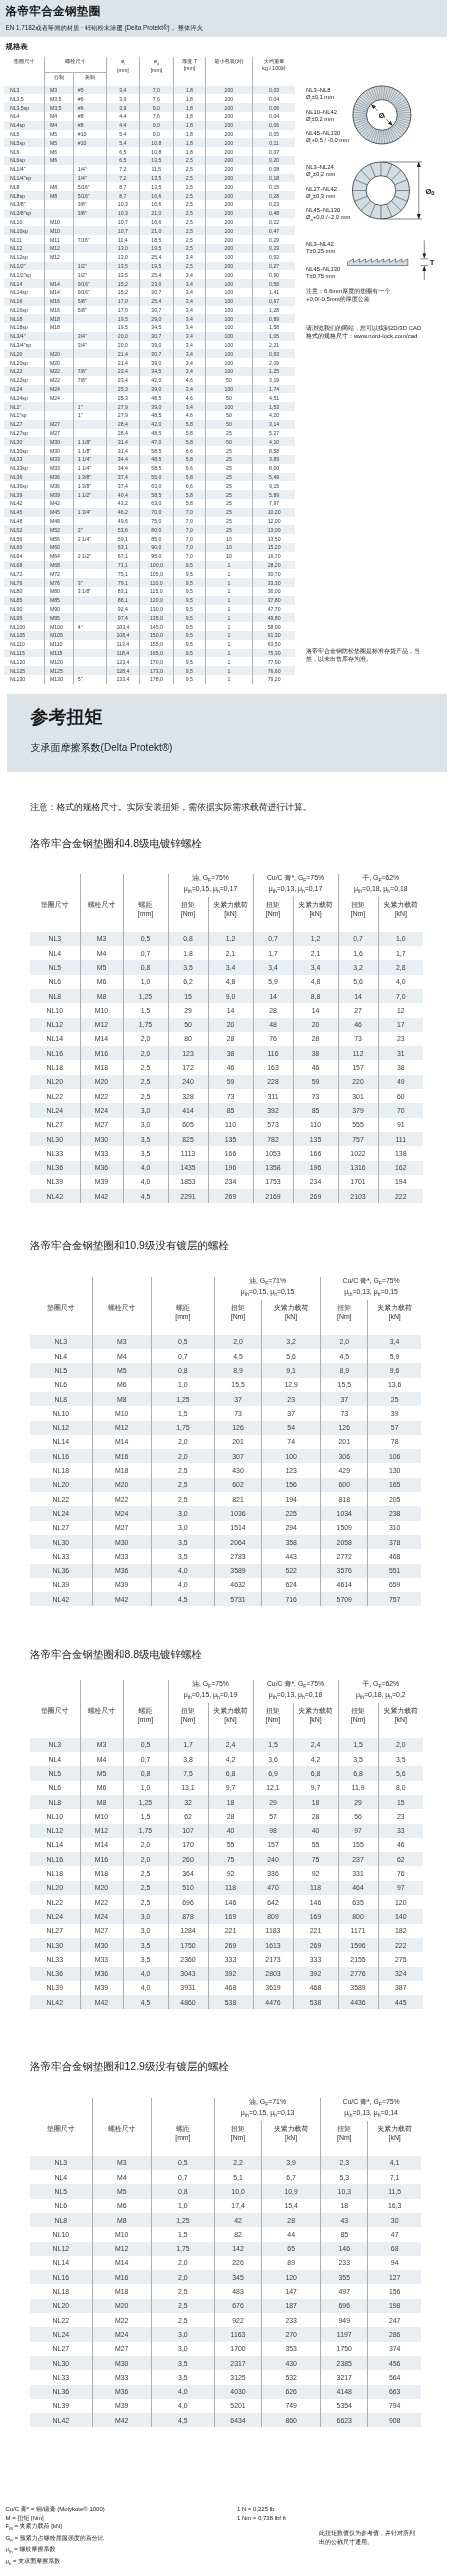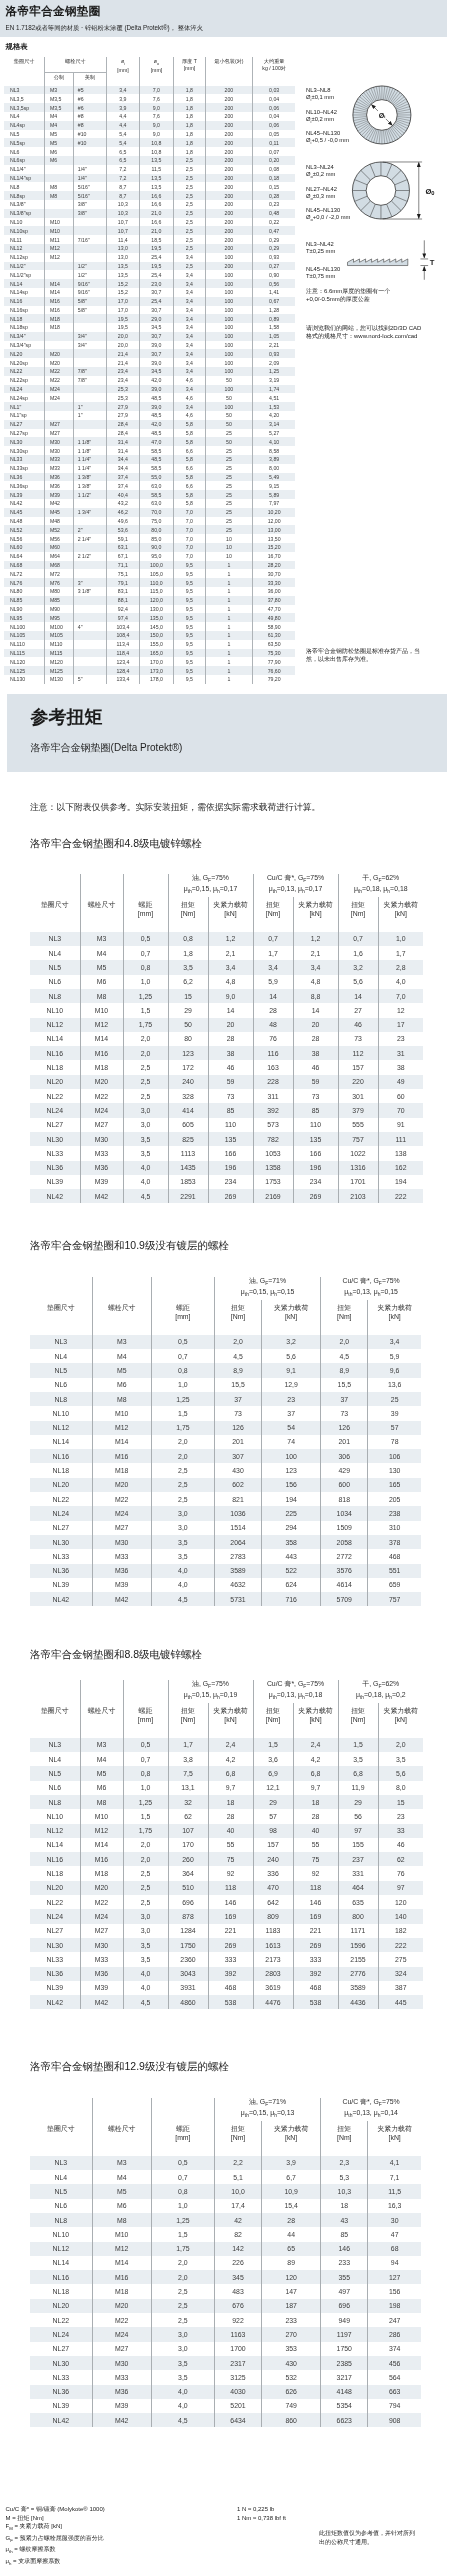--- a/index.html
+++ b/index.html
@@ -937,23 +937,23 @@
     <line class="dim" x1="150" y1="78" x2="150" y2="54" marker-end="url(#ah-t)"></line>
     <text x="160" y="51" font-size="14" font-weight="bold">T</text>
   </svg>
 
   <div class="note2" style="left:306px; top:287px; width:144px;">注意：6.6mm厚度的垫圈有一个<br>+0,0/-0.5mm的厚度公差</div>
   <div class="note2" style="left:306px; top:324px; width:148px;">请浏览我们的网站，您可以找到2D/3D CAD<br>格式的规格尺寸：www.nord-lock.com/cad</div>
   <div class="note2" style="left:306px; top:647px; width:148px;">洛帝牢合金钢防松垫圈是标准存货产品，当<br>然，以未出售库存为准。</div>
 
   <div class="banner">
     <div class="banner-title">参考扭矩</div>
-    <div class="banner-sub">洛帝牢合金钢垫圈(Delta Protekt®)</div>
+    <div class="banner-sub">支承面摩擦系数(Delta Protekt®)</div>
   </div>
-  <div class="disclaimer">注意：以下附表仅供参考。实际安装扭矩，需依据实际需求载荷进行计算。</div>
+  <div class="disclaimer">注意：格式的规格尺寸。实际安装扭矩，需依据实际需求载荷进行计算。</div>
 
   <div class="sec-title" style="top:837px;">洛帝牢合金钢垫圈和4.8级电镀锌螺栓</div>
   <table class="tq" style="top:874px;">
       <colgroup>
         <col style="width: 50px;">
         <col style="width: 43px;">
         <col style="width: 45px;">
         <col style="width: 40px;">
         <col style="width: 45px;">
         <col style="width: 40px;">

